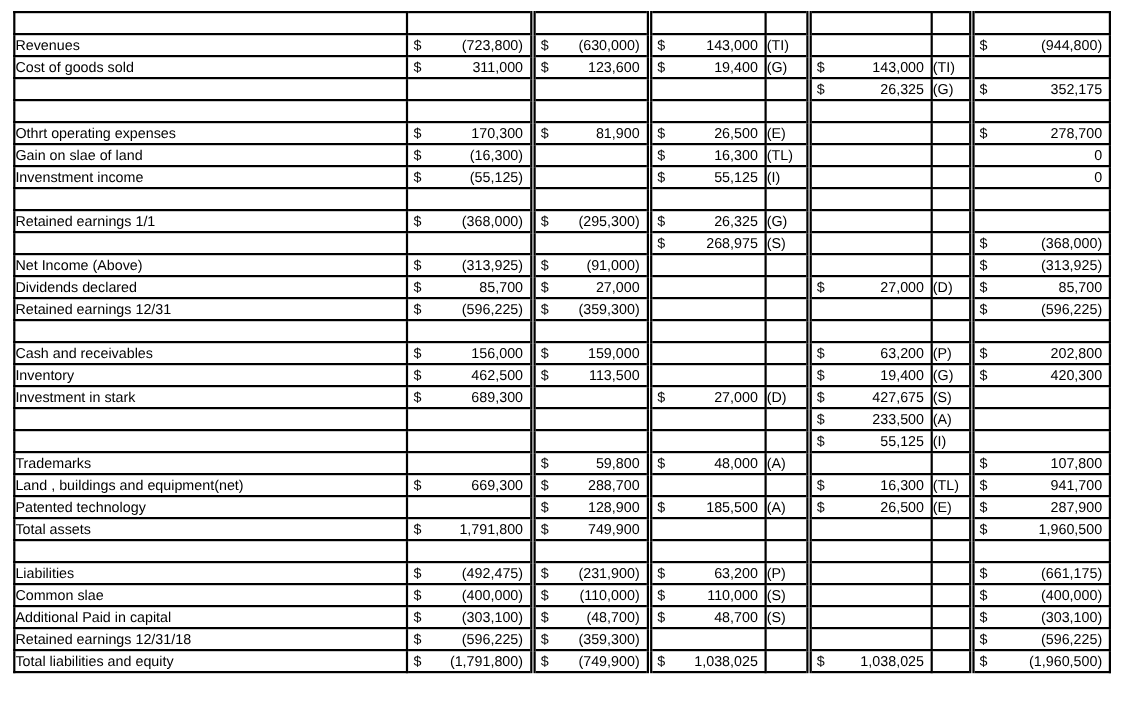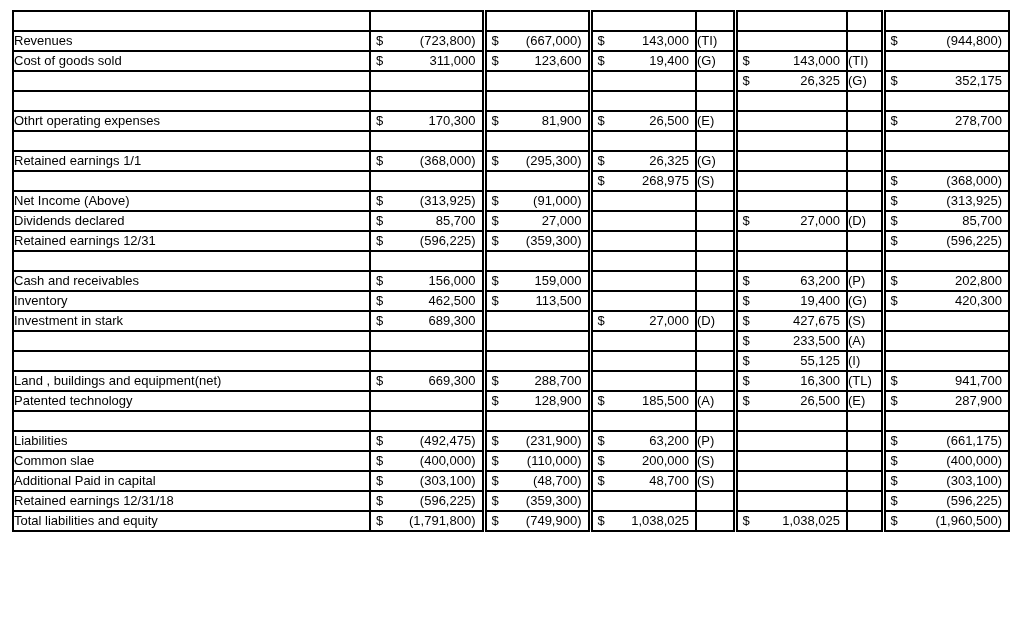--- a/index.html
+++ b/index.html
@@ -75,21 +75,21 @@
           <td class="lbl">Revenues</td>
           <td class="money">
             <div class="mrow">
               <span class="cur">$</span>
               <span class="val">(723,800)</span>
             </div>
           </td>
           <td class="gsep money">
             <div class="mrow">
               <span class="cur">$</span>
-              <span class="val">(667,000)</span>
+              <span class="val">(630,000)</span>
             </div>
           </td>
           <td class="gsep money">
             <div class="mrow">
               <span class="cur">$</span>
               <span class="val">143,000</span>
             </div>
           </td>
           <td class="code">(TI)</td>
           <td class="gsep money"></td>
@@ -185,20 +185,70 @@
           <td class="gsep money"></td>
           <td class="code"></td>
           <td class="gsep money">
             <div class="mrow">
               <span class="cur">$</span>
               <span class="val">278,700</span>
             </div>
           </td>
         </tr>
         <tr>
+          <td class="lbl">Gain on slae of land</td>
+          <td class="money">
+            <div class="mrow">
+              <span class="cur">$</span>
+              <span class="val">(16,300)</span>
+            </div>
+          </td>
+          <td class="gsep money"></td>
+          <td class="gsep money">
+            <div class="mrow">
+              <span class="cur">$</span>
+              <span class="val">16,300</span>
+            </div>
+          </td>
+          <td class="code">(TL)</td>
+          <td class="gsep money"></td>
+          <td class="code"></td>
+          <td class="gsep money">
+            <div class="mrow">
+              <span class="cur"></span>
+              <span class="val">0</span>
+            </div>
+          </td>
+        </tr>
+        <tr>
+          <td class="lbl">Invenstment income</td>
+          <td class="money">
+            <div class="mrow">
+              <span class="cur">$</span>
+              <span class="val">(55,125)</span>
+            </div>
+          </td>
+          <td class="gsep money"></td>
+          <td class="gsep money">
+            <div class="mrow">
+              <span class="cur">$</span>
+              <span class="val">55,125</span>
+            </div>
+          </td>
+          <td class="code">(I)</td>
+          <td class="gsep money"></td>
+          <td class="code"></td>
+          <td class="gsep money">
+            <div class="mrow">
+              <span class="cur"></span>
+              <span class="val">0</span>
+            </div>
+          </td>
+        </tr>
+        <tr>
           <td class="lbl"></td>
           <td class="money"></td>
           <td class="gsep money"></td>
           <td class="gsep money"></td>
           <td class="code"></td>
           <td class="gsep money"></td>
           <td class="code"></td>
           <td class="gsep money"></td>
         </tr>
         <tr>
@@ -445,20 +495,45 @@
           <td class="gsep money">
             <div class="mrow">
               <span class="cur">$</span>
               <span class="val">55,125</span>
             </div>
           </td>
           <td class="code">(I)</td>
           <td class="gsep money"></td>
         </tr>
         <tr>
+          <td class="lbl">Trademarks</td>
+          <td class="money"></td>
+          <td class="gsep money">
+            <div class="mrow">
+              <span class="cur">$</span>
+              <span class="val">59,800</span>
+            </div>
+          </td>
+          <td class="gsep money">
+            <div class="mrow">
+              <span class="cur">$</span>
+              <span class="val">48,000</span>
+            </div>
+          </td>
+          <td class="code">(A)</td>
+          <td class="gsep money"></td>
+          <td class="code"></td>
+          <td class="gsep money">
+            <div class="mrow">
+              <span class="cur">$</span>
+              <span class="val">107,800</span>
+            </div>
+          </td>
+        </tr>
+        <tr>
           <td class="lbl">Land , buildings and equipment(net)</td>
           <td class="money">
             <div class="mrow">
               <span class="cur">$</span>
               <span class="val">669,300</span>
             </div>
           </td>
           <td class="gsep money">
             <div class="mrow">
               <span class="cur">$</span>
@@ -505,20 +580,45 @@
           </td>
           <td class="code">(E)</td>
           <td class="gsep money">
             <div class="mrow">
               <span class="cur">$</span>
               <span class="val">287,900</span>
             </div>
           </td>
         </tr>
         <tr>
+          <td class="lbl">Total assets</td>
+          <td class="money">
+            <div class="mrow">
+              <span class="cur">$</span>
+              <span class="val">1,791,800</span>
+            </div>
+          </td>
+          <td class="gsep money">
+            <div class="mrow">
+              <span class="cur">$</span>
+              <span class="val">749,900</span>
+            </div>
+          </td>
+          <td class="gsep money"></td>
+          <td class="code"></td>
+          <td class="gsep money"></td>
+          <td class="code"></td>
+          <td class="gsep money">
+            <div class="mrow">
+              <span class="cur">$</span>
+              <span class="val">1,960,500</span>
+            </div>
+          </td>
+        </tr>
+        <tr>
           <td class="lbl"></td>
           <td class="money"></td>
           <td class="gsep money"></td>
           <td class="gsep money"></td>
           <td class="code"></td>
           <td class="gsep money"></td>
           <td class="code"></td>
           <td class="gsep money"></td>
         </tr>
         <tr>
@@ -561,21 +661,21 @@
           </td>
           <td class="gsep money">
             <div class="mrow">
               <span class="cur">$</span>
               <span class="val">(110,000)</span>
             </div>
           </td>
           <td class="gsep money">
             <div class="mrow">
               <span class="cur">$</span>
-              <span class="val">200,000</span>
+              <span class="val">110,000</span>
             </div>
           </td>
           <td class="code">(S)</td>
           <td class="gsep money"></td>
           <td class="code"></td>
           <td class="gsep money">
             <div class="mrow">
               <span class="cur">$</span>
               <span class="val">(400,000)</span>
             </div>

